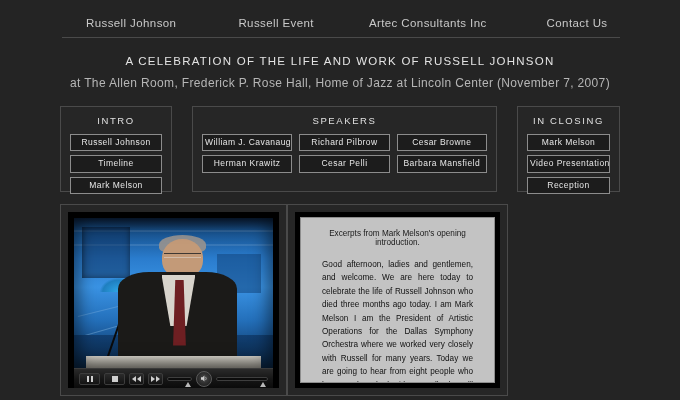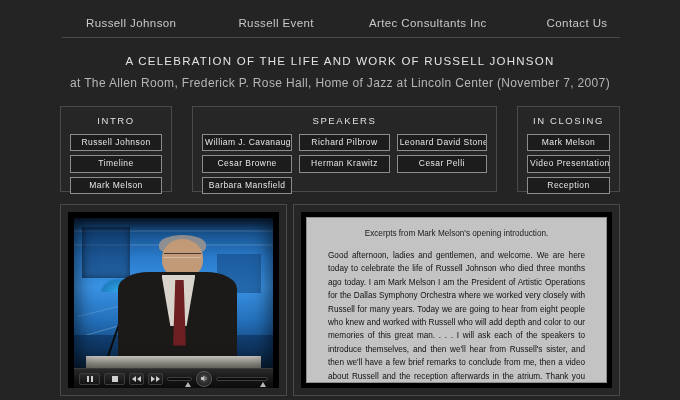--- a/index.html
+++ b/index.html
@@ -109,23 +109,22 @@
     cursor: pointer;
     font-family: "Liberation Sans", sans-serif;
     white-space: nowrap;
     overflow: hidden;
   }
 
   
   #bottom {
     position: absolute;
     left: 60px; top: 204px;
-    width: 560px; height: 192px;
-    display: flex;
-    gap: 6px;
+    width: 448px; height: 192px;
+    display: flex;
     border-radius: 17px;
   }
   #video-panel {
     width: 227px;
     border: 1px solid #4a4a4a;
     background: #262626;
     padding: 7px;
     display: flex;
     flex-direction: column;
   }
@@ -369,21 +368,20 @@
         <button class="pbtn">Timeline</button>
         <button class="pbtn">Mark Melson</button>
       </div>
     </div>
 
     <div class="panel panel-speakers">
       <div class="panel-title">SPEAKERS</div>
       <div class="btn-grid">
         <button class="pbtn">William J. Cavanaugh</button>
         <button class="pbtn">Richard Pilbrow</button>
-        <button class="pbtn">Leonard David Stone</button>
         <button class="pbtn">Cesar Browne</button>
         <button class="pbtn">Herman Krawitz</button>
         <button class="pbtn">Cesar Pelli</button>
         <button class="pbtn">Barbara Mansfield</button>
       </div>
     </div>
 
     <div class="panel panel-closing">
       <div class="panel-title">IN CLOSING</div>
       <div class="btn-grid">

